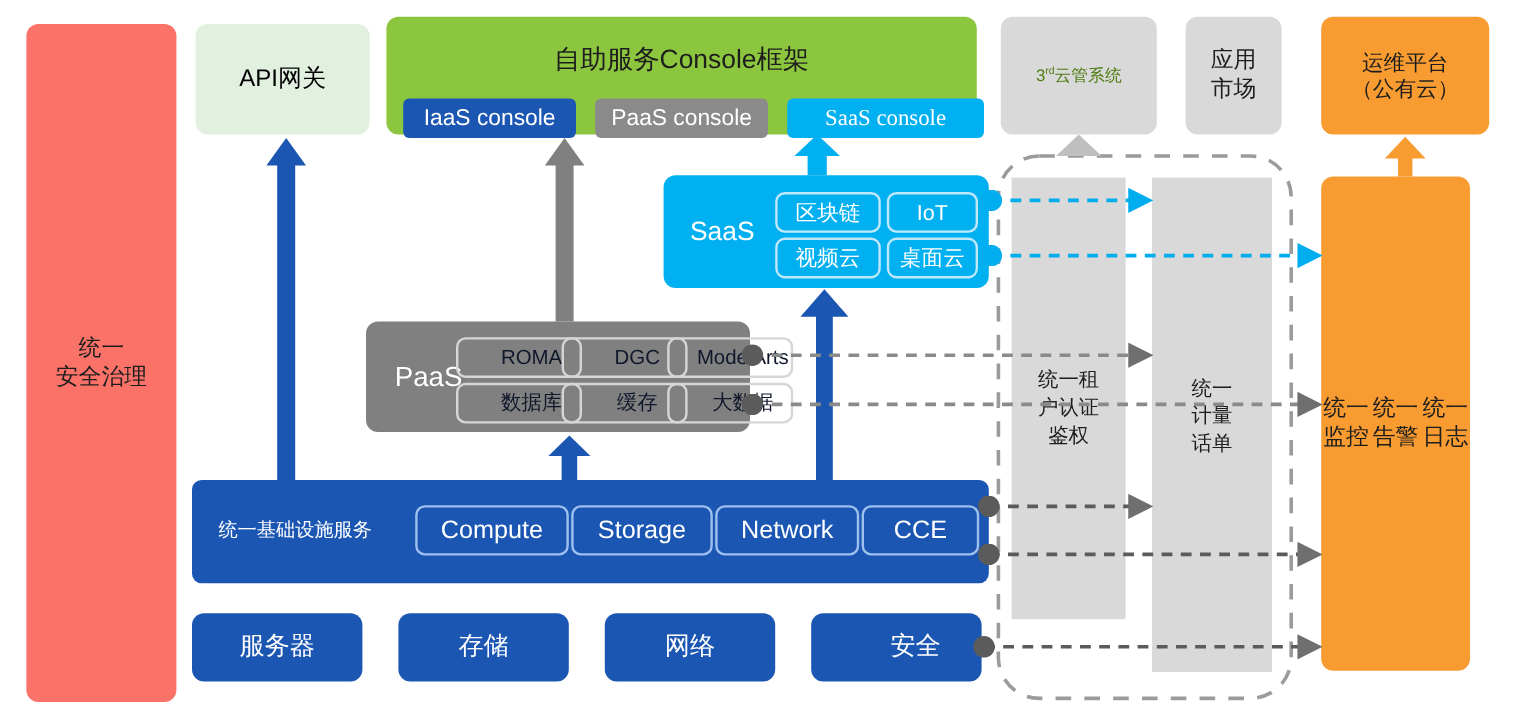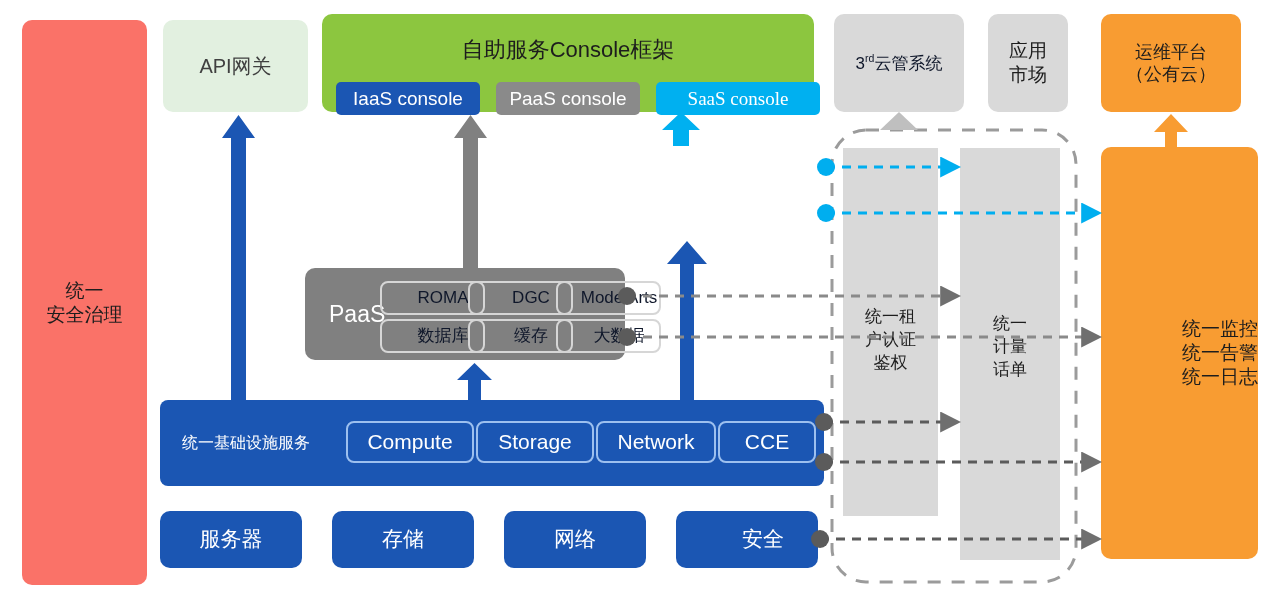--- a/index.html
+++ b/index.html
@@ -5,32 +5,32 @@
   html,body{margin:0;padding:0;background:#ffffff;}
   body{width:1265px;height:605px;position:relative;overflow:hidden;
        font-family:"Liberation Sans","DejaVu Sans",sans-serif;color:#222;}
   #stage{position:absolute;left:0;top:0;width:1265px;height:605px;}
   .box{position:absolute;box-sizing:border-box;display:flex;align-items:center;
        justify-content:center;text-align:center;line-height:1.25;}
   .rounded{border-radius:10px;}
 
   
   #security-box{background:#fa7268;color:#1d1d1d;font-size:19px;font-weight:400;}
-  #apigw-box{background:#e2f0e0;color:#404040;font-size:20px;text-align:center;}
+  #apigw-box{background:#e2f0e0;color:#000000;font-size:20px;text-align:center;}
   #console-frame{background:#8cc63f;}
   #console-title{position:absolute;left:0;right:0;top:22px;text-align:center;
                  font-size:22px;color:#1d1d1d;}
   .console-chip{position:absolute;top:68px;height:33px;border-radius:5px;
                 display:flex;align-items:center;justify-content:center;
                 color:#ffffff;font-size:19px;}
   #chip-iaas{background:#1b56b3;}
   #chip-paas{background:#8a8a8a;}
   #chip-saas{background:#00b0f0;}
 
-  #third-cloud{background:#d9d9d9;color:#0f172a;font-size:17px;}
+  #third-cloud{background:#d9d9d9;color:#4d7c0f;font-size:14px;}
   #app-market{background:#d9d9d9;color:#1d1d1d;font-size:19px;}
   #ops-box{background:#f89c32;color:#1d1d1d;font-size:18px;}
   #ops-side{background:#f89c32;color:#1d1d1d;font-size:19px;}
 
   #saas-box{background:#00b0f0;}
   #saas-label{position:absolute;left:22px;top:50%;transform:translateY(-50%);
               color:#ffffff;font-size:22px;}
   .saas-chip{position:absolute;height:30px;border:2px solid #bfe9fb;border-radius:8px;
              display:flex;align-items:center;justify-content:center;
              color:#ffffff;font-size:18px;background:transparent;}
@@ -93,26 +93,41 @@
   <div class="box rounded" id="app-market" style="left:988px;top:14px;width:80px;height:98px;flex-direction:column;">
     <div>应用</div>
     <div>市场</div>
   </div>
 
   <div class="box rounded" id="ops-box" style="left:1101px;top:14px;width:140px;height:98px;flex-direction:column;">
     <div>运维平台</div>
     <div>（公有云）</div>
   </div>
 
-  <div class="box rounded" id="ops-side" style="left:1101px;top:147px;width:157px;height:412px;flex-direction:column;align-items:flex-end;">
+  <div class="box rounded" id="ops-side" style="left:1101px;top:147px;width:124px;height:412px;flex-direction:row;">
     <div>统一监控</div>
     <div>统一告警</div>
     <div>统一日志</div>
   </div>
 
+  <div class="box rounded" id="saas-box" style="left:553px;top:146px;width:271px;height:94px;display:block;">
+    <div id="saas-label">SaaS</div>
+    <div class="saas-chip" style="left:93px;top:14px;width:84px;">
+      <span>区块链</span>
+    </div>
+    <div class="saas-chip" style="left:186px;top:14px;width:72px;">
+      <span>IoT</span>
+    </div>
+    <div class="saas-chip" style="left:93px;top:52px;width:84px;">
+      <span>视频云</span>
+    </div>
+    <div class="saas-chip" style="left:186px;top:52px;width:72px;">
+      <span>桌面云</span>
+    </div>
+  </div>
 
   <div class="box rounded" id="paas-box" style="left:305px;top:268px;width:320px;height:92px;display:block;">
     <div id="paas-label">PaaS</div>
     <div class="paas-chip" style="left:75px;top:13px;width:80px;">
       <span>ROMA</span>
     </div>
     <div class="paas-chip" style="left:163px;top:13px;width:80px;">
       <span>DGC</span>
     </div>
     <div class="paas-chip" style="left:251px;top:13px;width:80px;">

